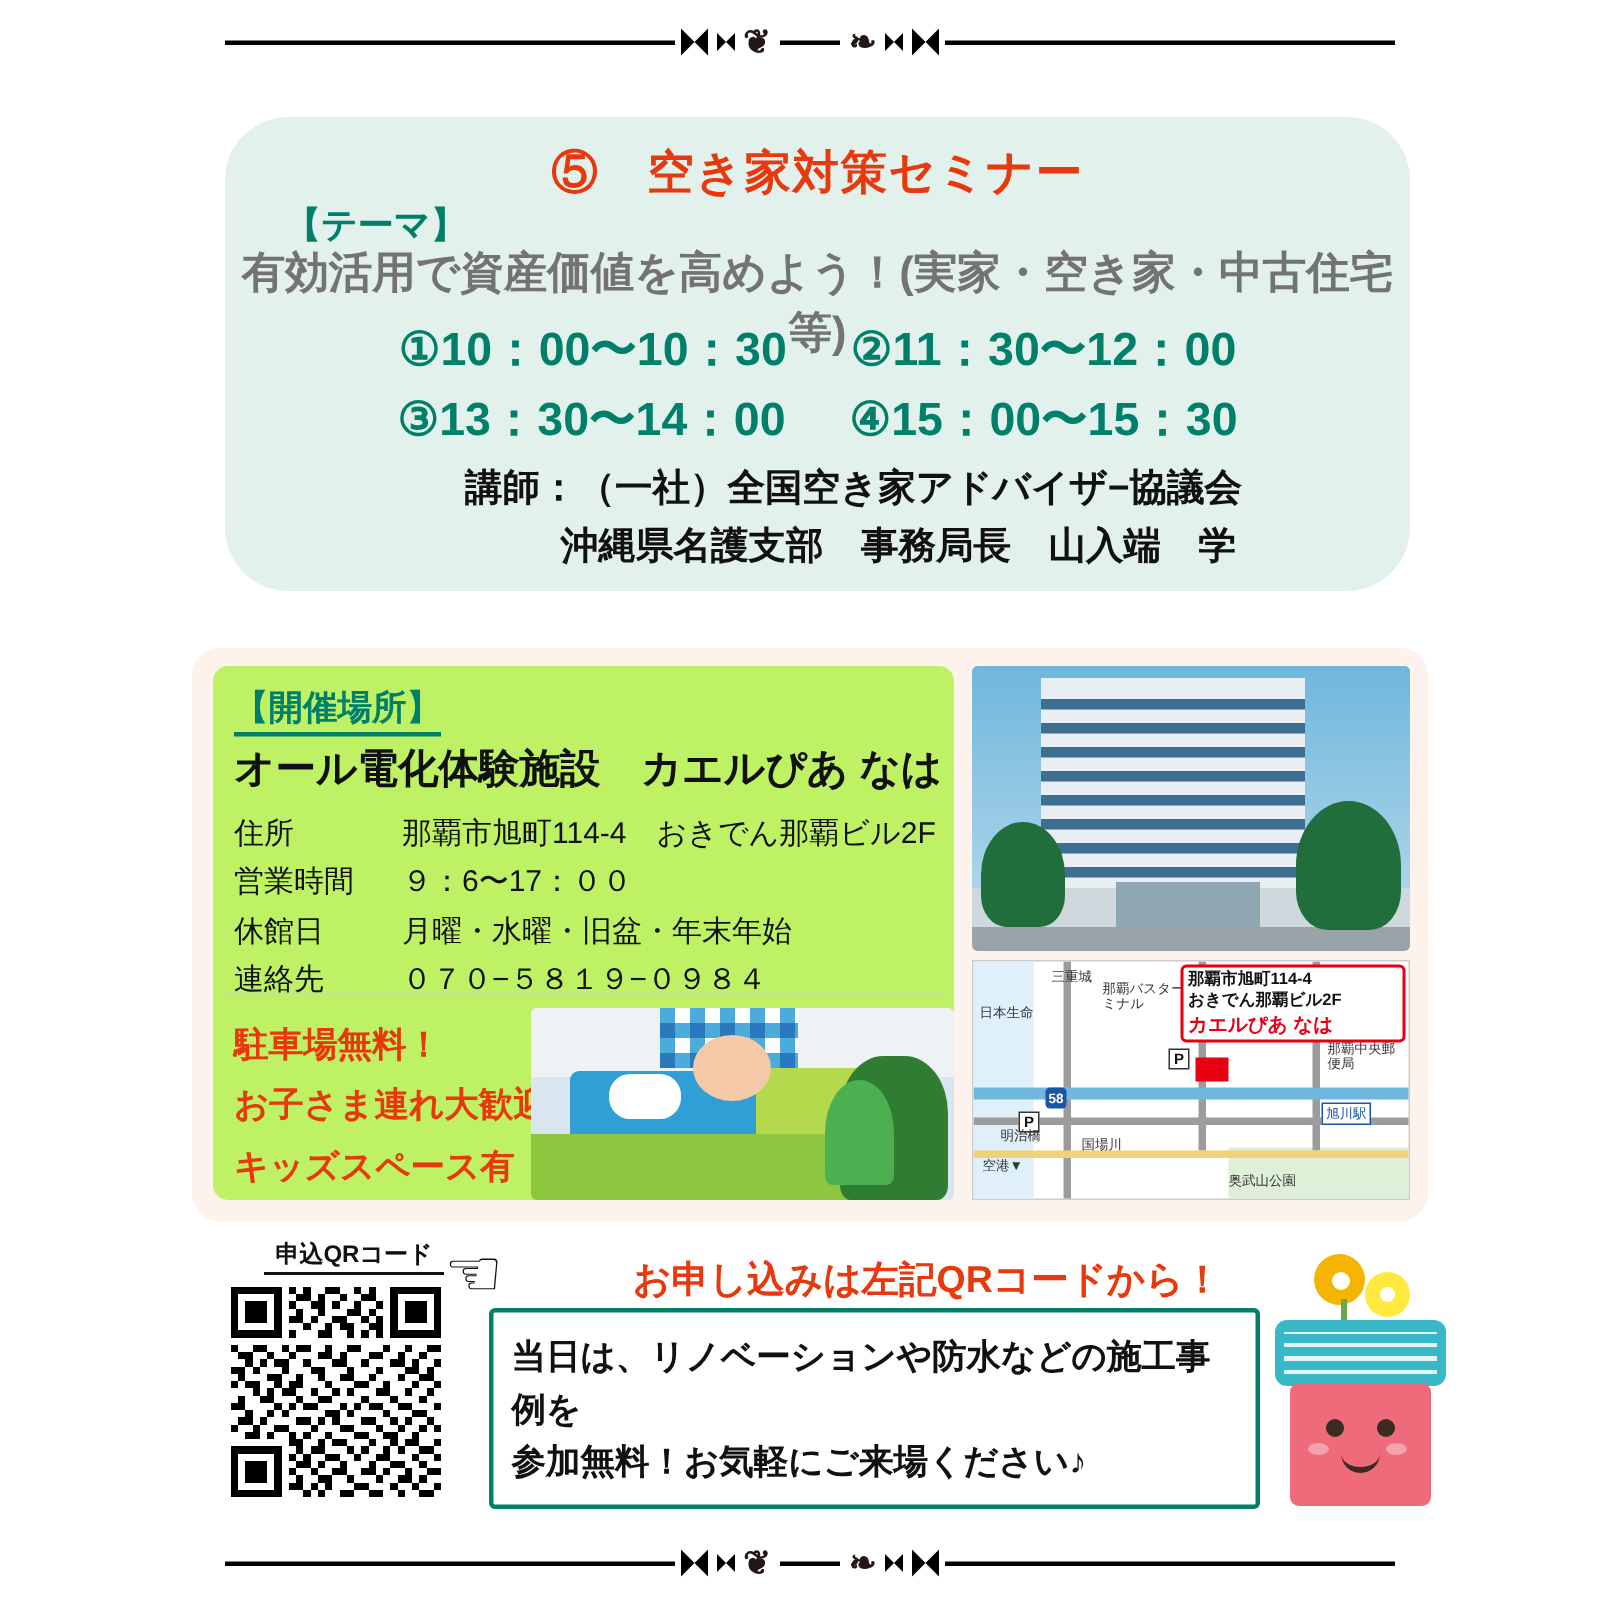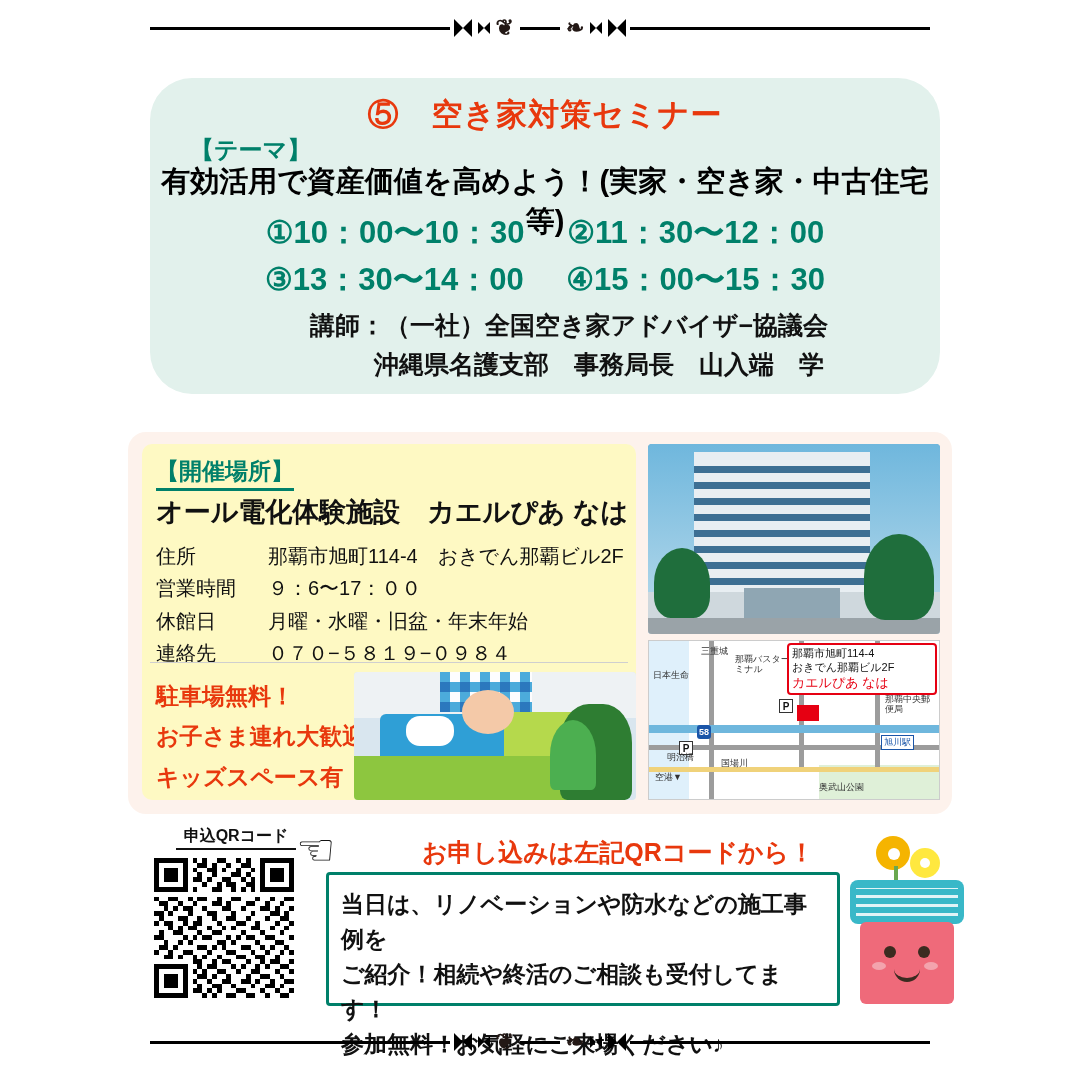--- a/index.html
+++ b/index.html
@@ -54,21 +54,21 @@
     position:absolute; top:16px; left:0; width:100%;
     text-align:center; font-size:31px; font-weight:bold; color:#e8380d;
     letter-spacing:1px;
   }
   .theme-tag {
     position:absolute; left:40px; top:56px;
     font-size:24px; font-weight:bold; color:#00806a;
   }
   .theme-line {
     position:absolute; top:84px; left:0; width:100%;
-    text-align:center; font-size:29px; font-weight:bold; color:#000000;
+    text-align:center; font-size:29px; font-weight:bold; color:#737373;
   }
   .times {
     position:absolute; top:132px; left:0; width:100%;
     text-align:center; color:#00806a; font-weight:bold; font-size:31px;
     line-height:1.5;
   }
   .times .slot { display:inline-block; }
   .times .slot + .slot { margin-left:34px; }
   .lecturer {
     position:absolute; top:228px; left:0; width:100%;
@@ -78,21 +78,21 @@
   }
   .lecturer .l2 { padding-left:60px; }
 
   
   .venue {
     position:absolute; left:128px; top:432px; width:824px; height:382px;
     background:#fdf2ec; border-radius:18px;
   }
   .venue-left {
     position:absolute; left:14px; top:12px; width:494px; height:356px;
-    background:#fef9c3; border-radius:10px;
+    background:#bef264; border-radius:10px;
   }
   .place-tag {
     position:absolute; left:14px; top:12px;
     font-size:23px; font-weight:bold; color:#00806a;
     border-bottom:3px solid #00806a; padding-bottom:1px;
   }
   .place-name {
     position:absolute; left:14px; top:50px;
     font-size:27px; font-weight:bold; color:#111;
   }
@@ -153,21 +153,21 @@
   .map .rd.h1{left:0;top:84px;width:292px;height:8px;background:#6fb7dd;}
   .map .rd.h2{left:0;top:104px;width:292px;height:5px;}
   .map .rd.h3{left:0;top:126px;width:292px;height:5px;background:#f0d27a;}
   .map .rd.v1{left:60px;top:0;width:5px;height:160px;}
   .map .rd.v2{left:150px;top:0;width:5px;height:126px;}
   .map .rd.v3{left:226px;top:0;width:5px;height:126px;}
   .map .red{position:absolute;left:148px;top:64px;width:22px;height:16px;background:#e60012;}
   .map .callout{
     position:absolute; right:2px; top:2px; width:150px;
     border:2px solid #e60012; background:#ffffff; border-radius:4px;
-    padding:2px 3px; font-size:11px; font-weight:normal; color:#111; line-height:1.25;
+    padding:2px 3px; font-size:11px; font-weight:bold; color:#111; line-height:1.25;
   }
   .map .callout .hl{ color:#e60012; font-size:13px; }
   .map .lbl{position:absolute;font-size:9px;color:#333;line-height:1.1;}
   .map .badge{position:absolute;width:14px;height:14px;border-radius:3px;background:#1a55a8;color:#fff;
     font-size:9px;display:flex;align-items:center;justify-content:center;font-weight:bold;}
   .map .pmark{position:absolute;width:14px;height:14px;border:1px solid #333;background:#fff;font-size:10px;
     display:flex;align-items:center;justify-content:center;font-weight:bold;color:#111;}
   .map .stn{position:absolute;font-size:9px;background:#fff;border:1px solid #1a55a8;color:#1a55a8;padding:0 2px;font-weight:normal;}
 
   
@@ -565,21 +565,20 @@
     </g>
   </svg>
 </div>
 
 <div class="hand">☜</div>
 
 <div class="apply-line">お申し込みは左記QRコードから！</div>
 
 <div class="msg-box">
   <div>当日は、リノベーションや防水などの施工事例を</div>
-  <div>ご紹介！相続や終活のご相談も受付してます！</div>
   <div>参加無料！お気軽にご来場ください♪</div>
 </div>
 
 <div class="house">
   <div class="flowerA"></div>
   <div class="flowerB"></div>
   <div class="fcA"></div>
   <div class="fcB"></div>
   <div class="stem"></div>
   <div class="roof"></div>

